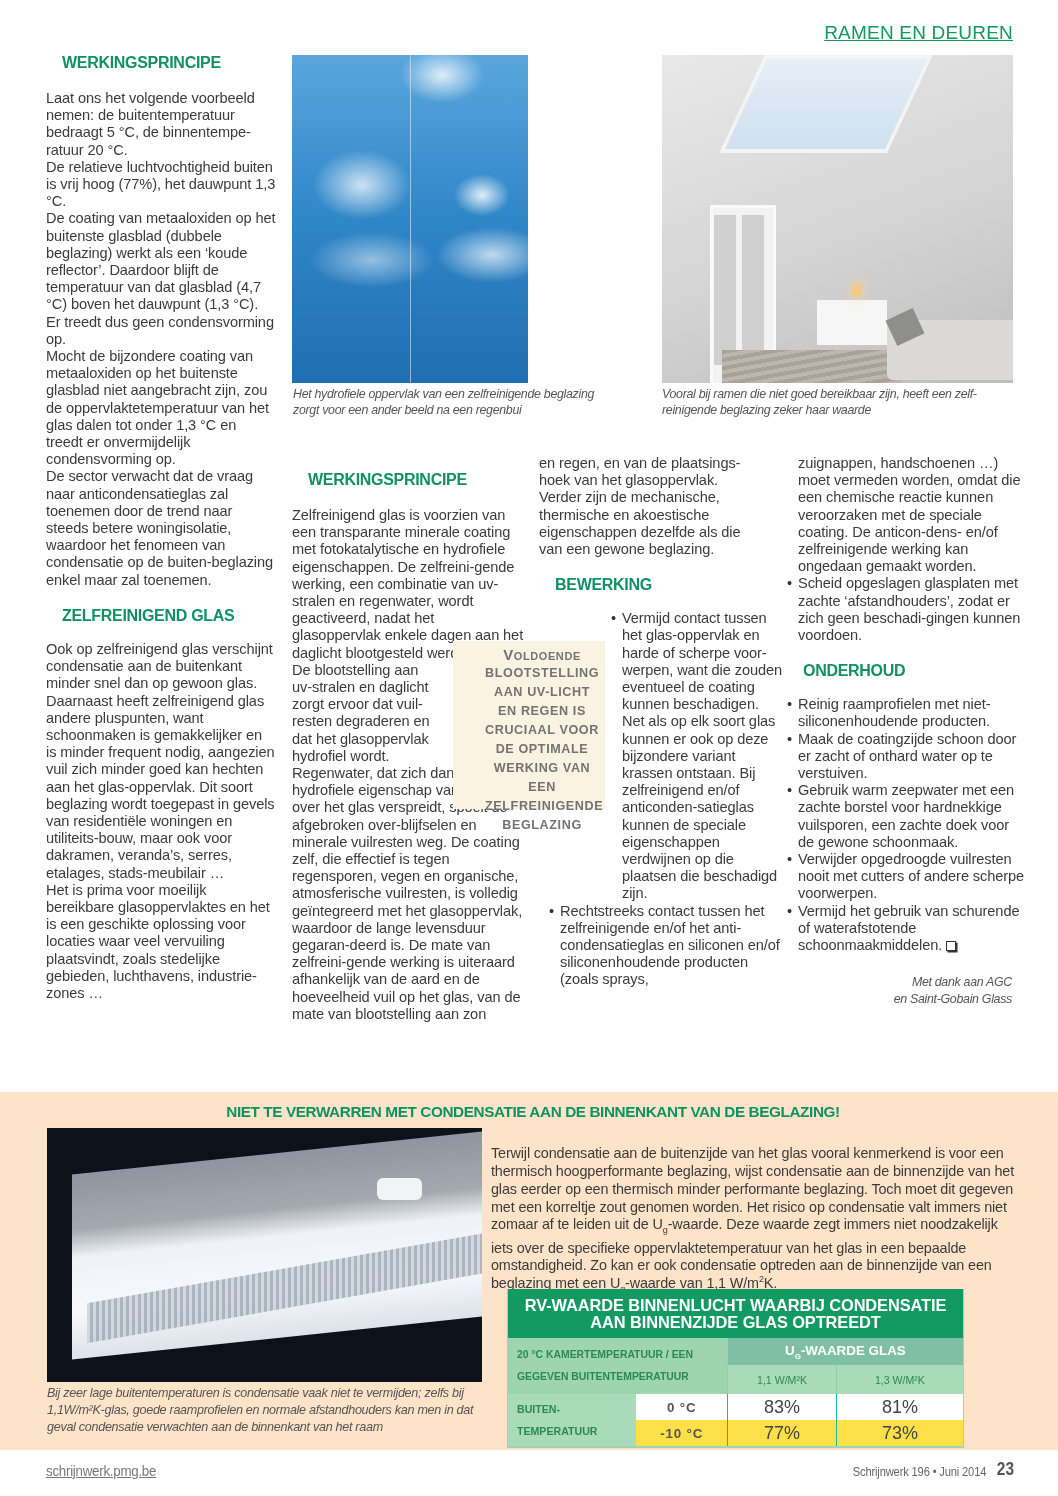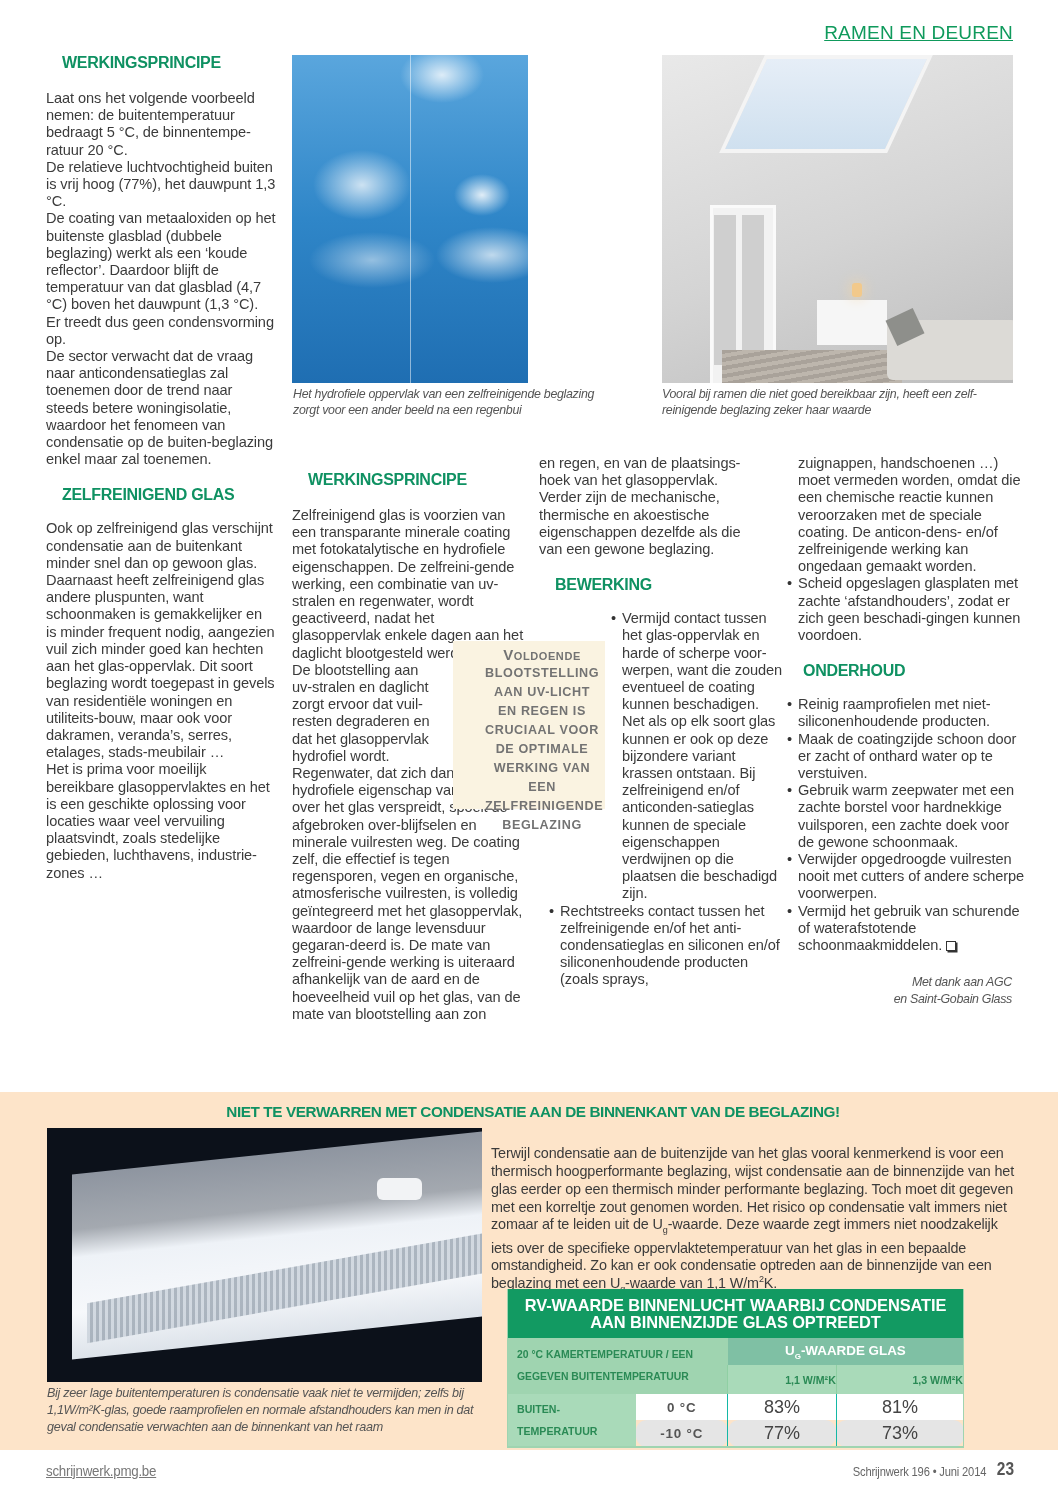--- a/index.html
+++ b/index.html
@@ -52,44 +52,45 @@
   .winter .car { position:absolute; left:330px; top:50px; width:45px; height:22px; background:#f2f3f5; border-radius:6px; }
   .cap-winter { left:47px; top:1385px; width:440px; font-size:12.6px; line-height:17px; }
   .box-text { left:491px; top:1131px; width:530px; font-size:14.4px; line-height:17.7px; color:#3b3b3b; letter-spacing:-0.15px; }
   .box-text sub { font-size:9px; }
   .box-text sup { font-size:9px; line-height:0; }
   table.rv { position:absolute; left:507px; top:1289px; width:457px; border-collapse:collapse; font-family:"Liberation Sans", sans-serif; }
   table.rv td, table.rv th { padding:0; }
   .rv-title { background:#129a62; color:#fff; font-weight:bold; font-size:16.4px; line-height:17px; text-align:center; height:49px; letter-spacing:-0.1px; }
   .rv-lefthead { background:#9fd4b0; color:#2a8a55; font-weight:bold; font-size:10.4px; line-height:22px; text-align:left; padding-left:9px !important; vertical-align:middle; }
   .rv-ughead { background:#7fc0a4; color:#fff; font-weight:bold; font-size:13.4px; height:27px; text-align:center; }
-  .rv-sub { background:#a9dab9; color:#2a8a55; font-weight:bold; font-size:10.6px; height:29px; text-align:right; border-left:1px solid #8fcfa3; }
+  .rv-sub { background:#a9dab9; color:#2a8a55; font-weight:normal; font-size:10.6px; height:29px; text-align:center; border-left:1px solid #8fcfa3; }
   .rv-rowlabel { background:#a9dab9; color:#2a8a55; font-weight:bold; font-size:10.6px; line-height:22px; padding-left:9px !important; vertical-align:middle; }
   .rv-temp { font-weight:bold; font-size:13.4px; color:#555; text-align:center; height:26px; letter-spacing:0.8px; }
   .rv-val { font-size:18px; color:#444; text-align:center; height:26px; border-left:1px solid #14b8a6; }
   .r-white { background:#fff; }
-  .r-grey { background:#e5e5e5;border-radius:11px; }
+  .r-grey { background:#fde047; }
   table.rv { border-bottom:2px solid #9fd4b0; border-left:1px solid #9fd4b0; border-right:1px solid #9fd4b0; }
   .footer-url { left:46px; top:1462px; font-size:15.5px; color:#777; text-decoration:underline; letter-spacing:-0.3px; font-family:"Liberation Sans Narrow","Liberation Sans", sans-serif; transform:scaleX(0.86); transform-origin:left; }
   .footer-mag { right:72px; top:1464px; font-size:13px; color:#666; transform:scaleX(0.86); transform-origin:right; letter-spacing:-0.2px; }
   .footer-page { right:44px; top:1459px; font-size:18px; color:#555; font-weight:bold; transform:scaleX(0.86); transform-origin:right; }
   .mt { margin-top:18px; }
   .mt8 { margin-top:9px; }
   .checkbox-end { display:inline-block; width:8px; height:8px; border:1.5px solid #333; box-shadow:1.5px 1.5px 0 #333; margin-left:4px; vertical-align:-1px; }
 </style>
 </head>
 <body>
 
 <div class="abs section-tag">RAMEN EN DEUREN</div>
 
 <div class="abs col1">
   <h2 class="h" style="margin-top:2px">WERKINGSPRINCIPE</h2>
   <p class="p mt">Laat ons het volgende voorbeeld nemen: de buitentemperatuur bedraagt 5 °C, de binnentempe-ratuur 20 °C.</p>
   <p class="p">De relatieve luchtvochtigheid buiten is vrij hoog (77%), het dauwpunt 1,3 °C.</p>
   <p class="p">De coating van metaaloxiden op het buitenste glasblad (dubbele beglazing) werkt als een ‘koude reflector’. Daardoor blijft de temperatuur van dat glasblad (4,7 °C) boven het dauwpunt (1,3 °C). Er treedt dus geen condensvorming op.</p>
+  <p class="p">Mocht de bijzondere coating van metaaloxiden op het buitenste glasblad niet aangebracht zijn, zou de oppervlaktetemperatuur van het glas dalen tot onder 1,3 °C en treedt er onvermijdelijk condensvorming op.</p>
   <p class="p">De sector verwacht dat de vraag naar anticondensatieglas zal toenemen door de trend naar steeds betere woningisolatie, waardoor het fenomeen van condensatie op de buiten-beglazing enkel maar zal toenemen.</p>
   <h2 class="h mt">ZELFREINIGEND GLAS</h2>
   <p class="p mt8">Ook op zelfreinigend glas verschijnt condensatie aan de buitenkant minder snel dan op gewoon glas.</p>
   <p class="p">Daarnaast heeft zelfreinigend glas andere pluspunten, want schoonmaken is gemakkelijker en is minder frequent nodig, aangezien vuil zich minder goed kan hechten aan het glas-oppervlak. Dit soort beglazing wordt toegepast in gevels van residentiële woningen en utiliteits-bouw, maar ook voor dakramen, veranda’s, serres, etalages, stads-meubilair …</p>
   <p class="p">Het is prima voor moeilijk bereikbare glasoppervlaktes en het is een geschikte oplossing voor locaties waar veel vervuiling plaatsvindt, zoals stedelijke gebieden, luchthavens, industrie-zones …</p>
 </div>
 
 <div class="abs photo photo-left">
   <div class="divider"></div>
 </div>

